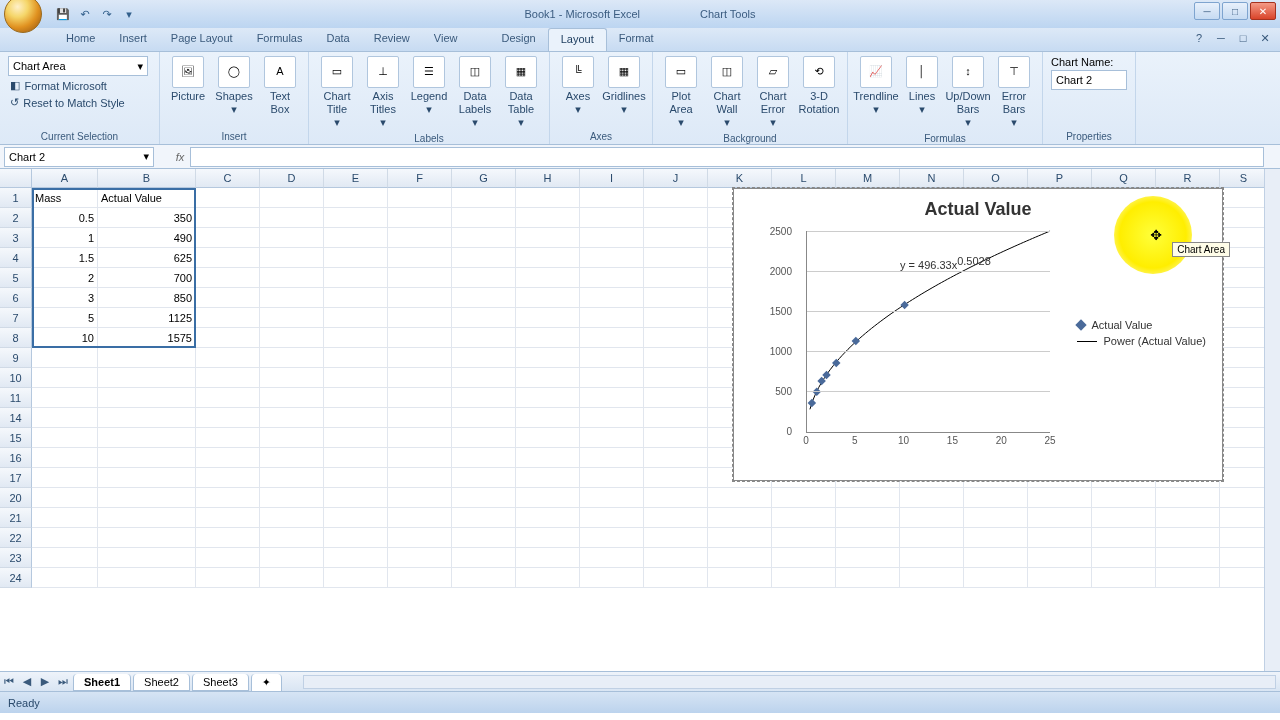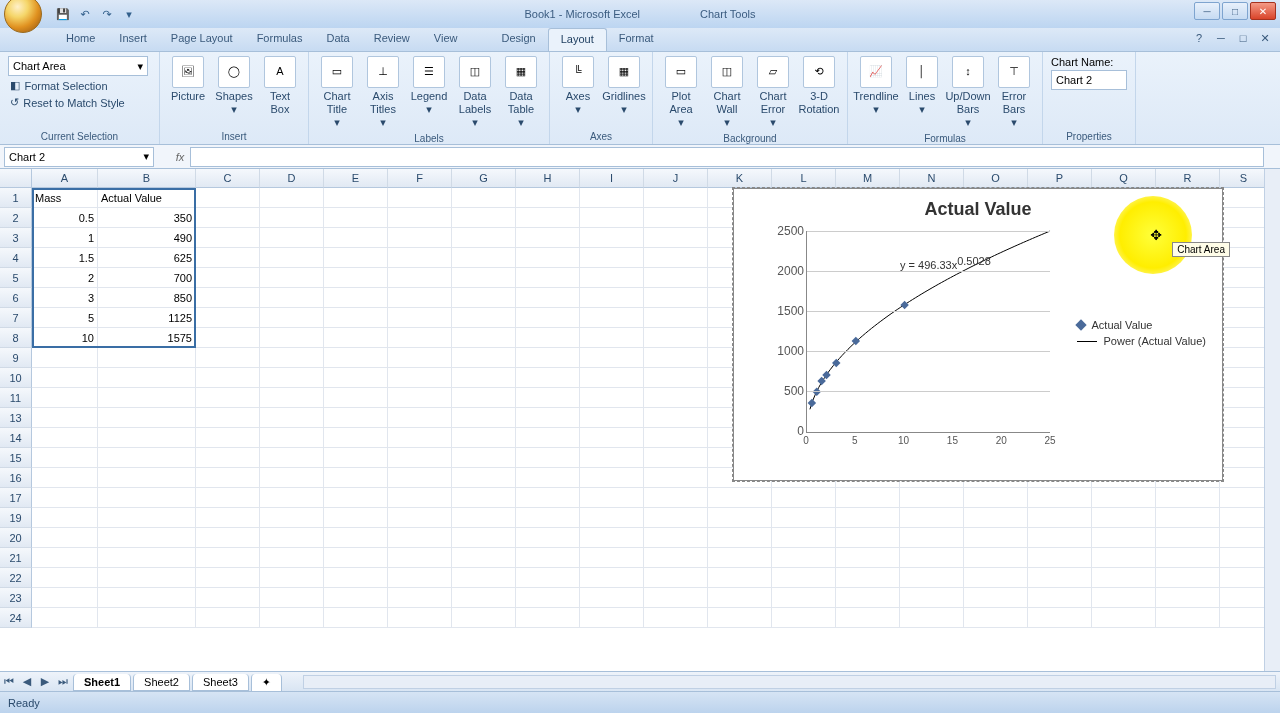--- a/index.html
+++ b/index.html
@@ -42,21 +42,21 @@
 .row-hdr{width:32px;background:linear-gradient(#f5f8fc,#e1e9f3);border-right:1px solid #b5c8de;border-bottom:1px solid #d0dae6;text-align:center;line-height:20px;color:#2a4a6c}
 .cell{height:20px;border-right:1px solid #e1e6ee;border-bottom:1px solid #e1e6ee;padding:0 3px;line-height:20px;overflow:hidden;white-space:nowrap}
 .cell.ra{text-align:right}
 .data-border{position:absolute;border:2px solid #3a6ea5}
 .chart-box{position:absolute;left:733px;top:19px;width:490px;height:293px;background:#fff;border:1px solid #888}
 .chart-sel{position:absolute;inset:-2px;border:1px dashed #888}
 .chart-inner{position:absolute;inset:6px}
 .chart-title{text-align:center;font-size:18px;font-weight:bold;color:#333;margin:4px 0 8px}
 .plot{position:absolute;left:30px;top:36px;width:280px;height:220px}
 .yaxis{position:absolute;left:0;top:0;bottom:20px;width:36px}
-.ytick{position:absolute;right:2px;font-size:12px;color:#555;transform:translateY(-50%)}
+.ytick{position:absolute;right:14px;font-size:10px;color:#555;transform:translateY(-50%)}
 .xaxis{position:absolute;left:36px;right:0;bottom:0;height:18px}
 .xtick{position:absolute;top:2px;font-size:10px;color:#555;transform:translateX(-50%)}
 .plotarea{position:absolute;left:36px;top:0;right:0;bottom:18px;border-left:1px solid #888;border-bottom:1px solid #888}
 .grid-line{position:absolute;left:0;right:0;border-top:1px solid #ccc}
 .legend{position:absolute;right:10px;top:120px;font-size:10px;color:#333}
 .legend-row{display:flex;align-items:center;gap:6px;margin:4px 0}
 .marker{width:8px;height:8px;background:#4a6a9a;transform:rotate(45deg)}
 .line-sw{width:20px;height:1px;background:#000}
 .eq-label{position:absolute;font-size:10px;color:#333}
 .highlight{position:absolute;width:78px;height:78px;border-radius:50%;background:radial-gradient(circle,#ffff3a,#ffee00 60%,rgba(255,238,0,0));right:30px;top:7px;z-index:3}
@@ -123,21 +123,21 @@
 <div class="ribbon-body">
   <div class="rgroup" style="width:160px">
     <div class="rgroup-items">
       <div class="sel-box">
         <div class="sel-combo">
           <span>Chart Area</span>
           <span>▾</span>
         </div>
         <div class="sel-link">
           <span>◧</span>
-          <span>Format Selection</span>
+          <span>Format Microsoft</span>
         </div>
         <div class="sel-link">
           <span>↺</span>
           <span>Reset to Match Style</span>
         </div>
       </div>
     </div>
     <div class="rgroup-label">Current Selection</div>
   </div>
   <div class="rgroup">
@@ -535,42 +535,20 @@
         <div class="cell" style="width: 64px;"></div>
         <div class="cell" style="width: 64px;"></div>
         <div class="cell" style="width: 64px;"></div>
         <div class="cell" style="width: 64px;"></div>
         <div class="cell" style="width: 64px;"></div>
         <div class="cell" style="width: 64px;"></div>
         <div class="cell" style="width: 64px;"></div>
         <div class="cell" style="width: 48px;"></div>
       </div>
       <div class="row">
-        <div class="row-hdr">13</div>
-        <div class="cell" style="width: 66px;"></div>
-        <div class="cell" style="width: 98px;"></div>
-        <div class="cell" style="width: 64px;"></div>
-        <div class="cell" style="width: 64px;"></div>
-        <div class="cell" style="width: 64px;"></div>
-        <div class="cell" style="width: 64px;"></div>
-        <div class="cell" style="width: 64px;"></div>
-        <div class="cell" style="width: 64px;"></div>
-        <div class="cell" style="width: 64px;"></div>
-        <div class="cell" style="width: 64px;"></div>
-        <div class="cell" style="width: 64px;"></div>
-        <div class="cell" style="width: 64px;"></div>
-        <div class="cell" style="width: 64px;"></div>
-        <div class="cell" style="width: 64px;"></div>
-        <div class="cell" style="width: 64px;"></div>
-        <div class="cell" style="width: 64px;"></div>
-        <div class="cell" style="width: 64px;"></div>
-        <div class="cell" style="width: 64px;"></div>
-        <div class="cell" style="width: 48px;"></div>
-      </div>
-      <div class="row">
         <div class="row-hdr">14</div>
         <div class="cell" style="width: 66px;"></div>
         <div class="cell" style="width: 98px;"></div>
         <div class="cell" style="width: 64px;"></div>
         <div class="cell" style="width: 64px;"></div>
         <div class="cell" style="width: 64px;"></div>
         <div class="cell" style="width: 64px;"></div>
         <div class="cell" style="width: 64px;"></div>
         <div class="cell" style="width: 64px;"></div>
         <div class="cell" style="width: 64px;"></div>
@@ -624,42 +602,20 @@
         <div class="cell" style="width: 64px;"></div>
         <div class="cell" style="width: 64px;"></div>
         <div class="cell" style="width: 64px;"></div>
         <div class="cell" style="width: 64px;"></div>
         <div class="cell" style="width: 64px;"></div>
         <div class="cell" style="width: 64px;"></div>
         <div class="cell" style="width: 48px;"></div>
       </div>
       <div class="row">
         <div class="row-hdr">17</div>
-        <div class="cell" style="width: 66px;"></div>
-        <div class="cell" style="width: 98px;"></div>
-        <div class="cell" style="width: 64px;"></div>
-        <div class="cell" style="width: 64px;"></div>
-        <div class="cell" style="width: 64px;"></div>
-        <div class="cell" style="width: 64px;"></div>
-        <div class="cell" style="width: 64px;"></div>
-        <div class="cell" style="width: 64px;"></div>
-        <div class="cell" style="width: 64px;"></div>
-        <div class="cell" style="width: 64px;"></div>
-        <div class="cell" style="width: 64px;"></div>
-        <div class="cell" style="width: 64px;"></div>
-        <div class="cell" style="width: 64px;"></div>
-        <div class="cell" style="width: 64px;"></div>
-        <div class="cell" style="width: 64px;"></div>
-        <div class="cell" style="width: 64px;"></div>
-        <div class="cell" style="width: 64px;"></div>
-        <div class="cell" style="width: 64px;"></div>
-        <div class="cell" style="width: 48px;"></div>
-      </div>
-      <div class="row">
-        <div class="row-hdr">19</div>
         <div class="cell" style="width: 66px;"></div>
         <div class="cell" style="width: 98px;"></div>
         <div class="cell" style="width: 64px;"></div>
         <div class="cell" style="width: 64px;"></div>
         <div class="cell" style="width: 64px;"></div>
         <div class="cell" style="width: 64px;"></div>
         <div class="cell" style="width: 64px;"></div>
         <div class="cell" style="width: 64px;"></div>
         <div class="cell" style="width: 64px;"></div>
         <div class="cell" style="width: 64px;"></div>

